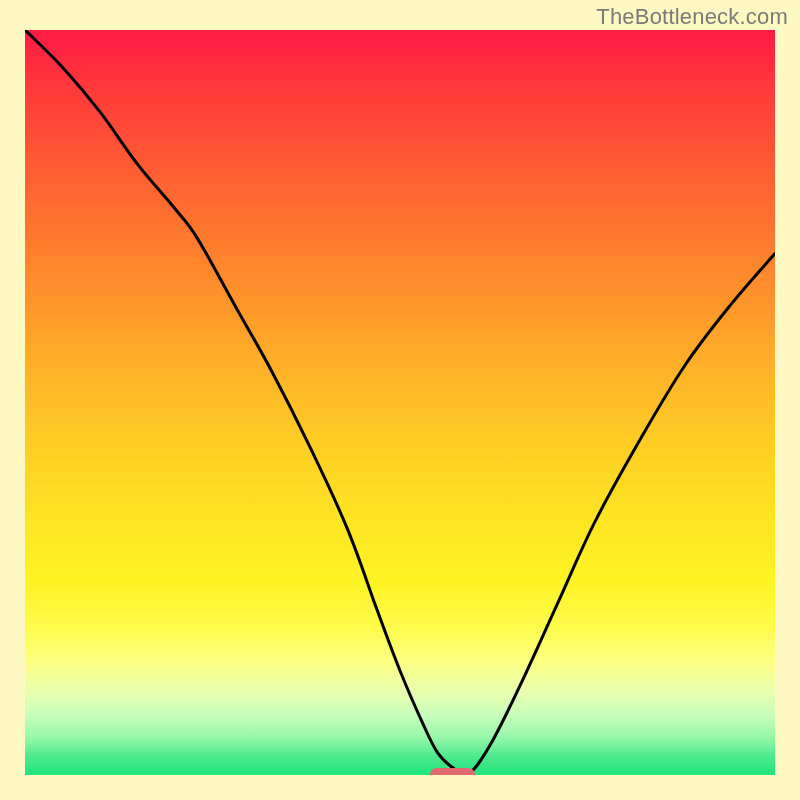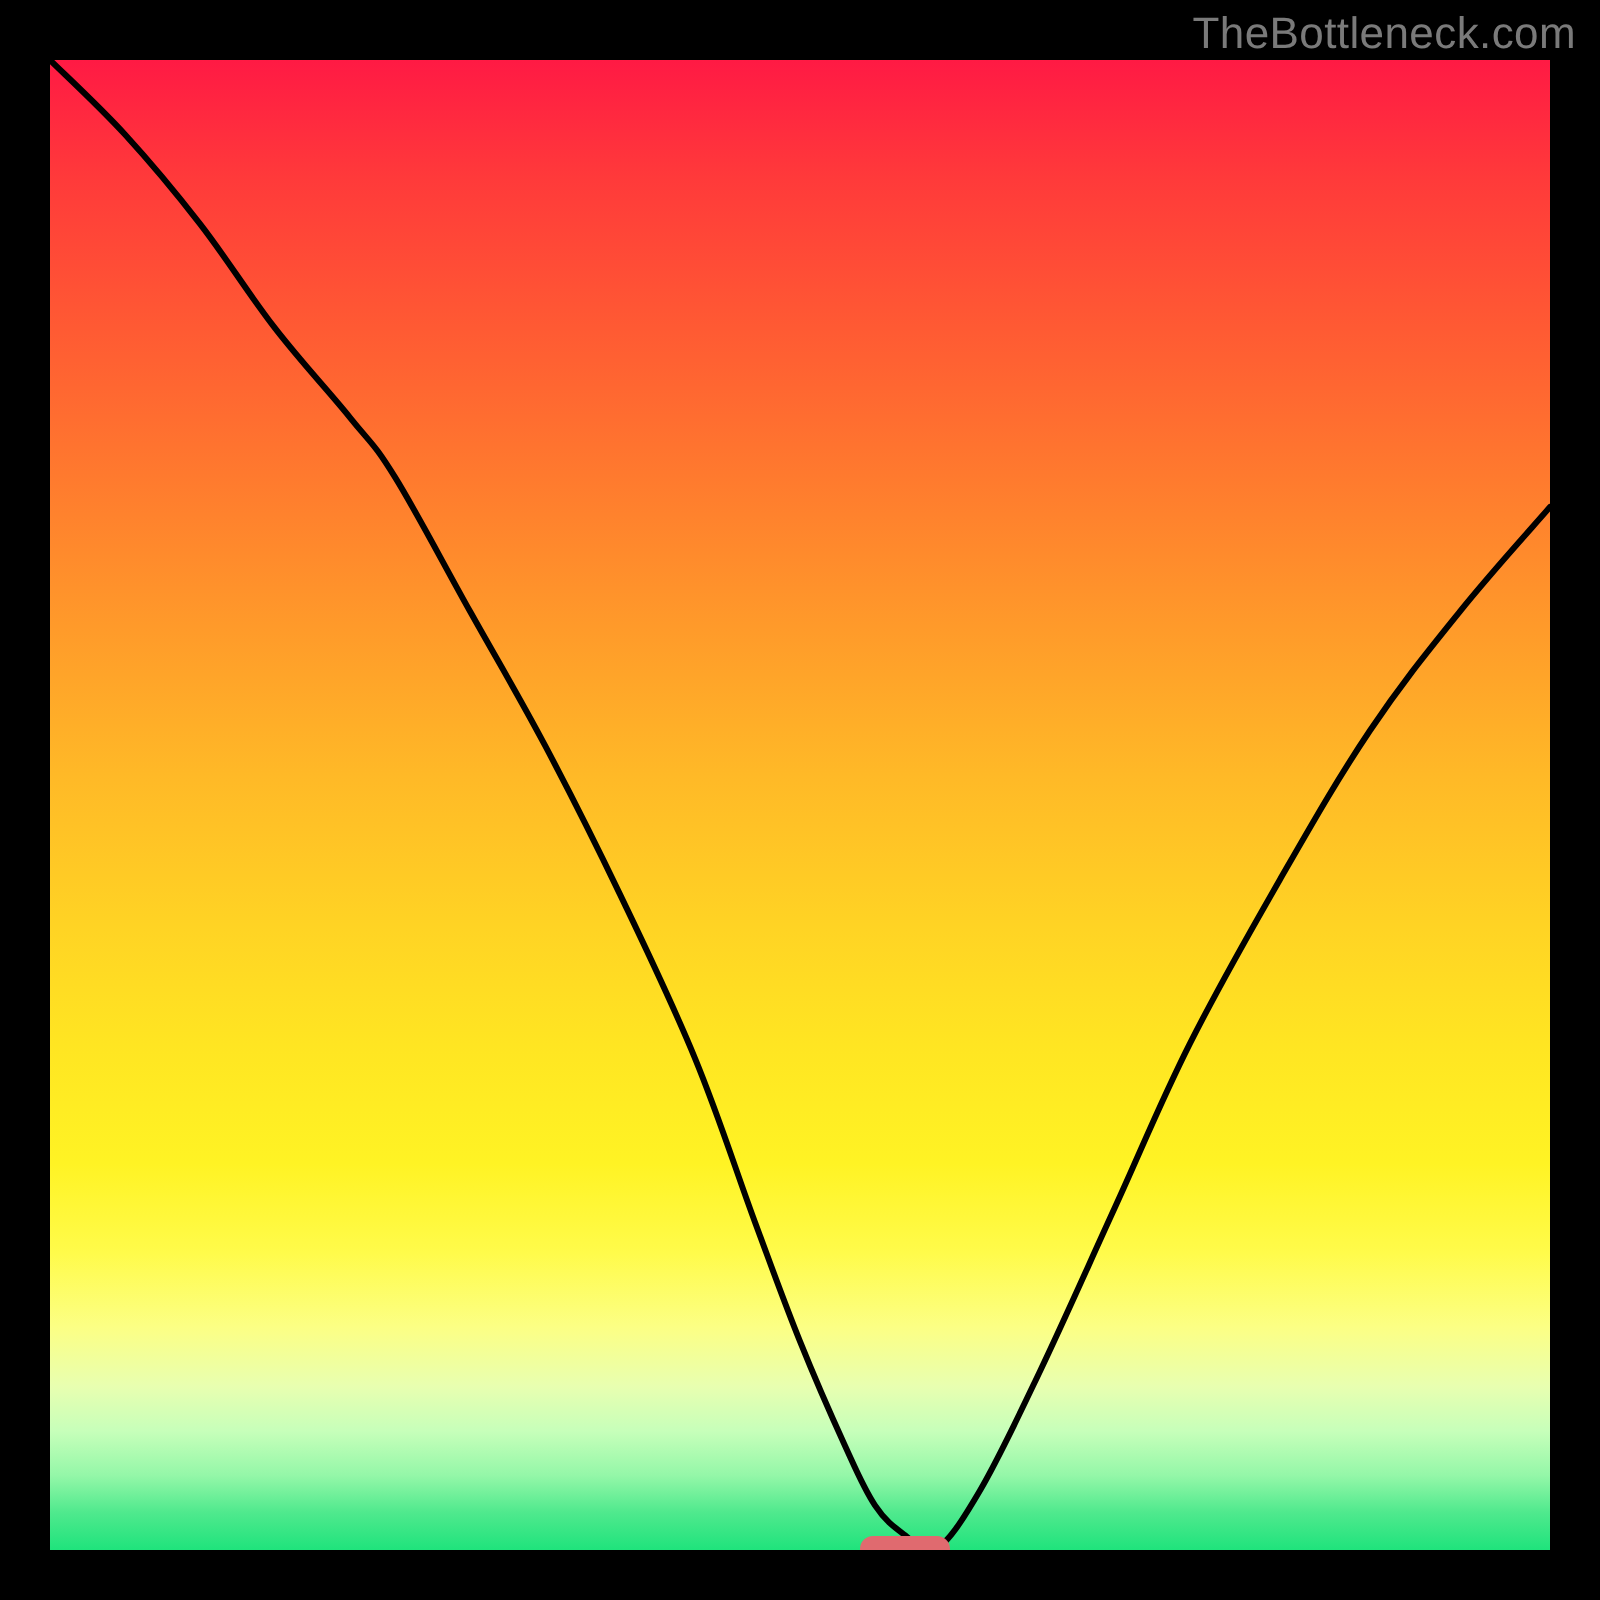--- a/index.html
+++ b/index.html
@@ -7,21 +7,21 @@
     padding: 0;
     background: #fff;
     width: 800px;
     height: 800px;
     overflow: hidden;
   }
   .container {
     position: relative;
     width: 800px;
     height: 800px;
-    background: #000000;
+    background: #fef9c3;
   }
   .watermark {
     position: absolute;
     top: 4px;
     right: 12px;
     color: #7a7a7a;
     font-family: Arial, Helvetica, sans-serif;
     font-size: 22px;
     font-weight: 500;
     z-index: 10;

